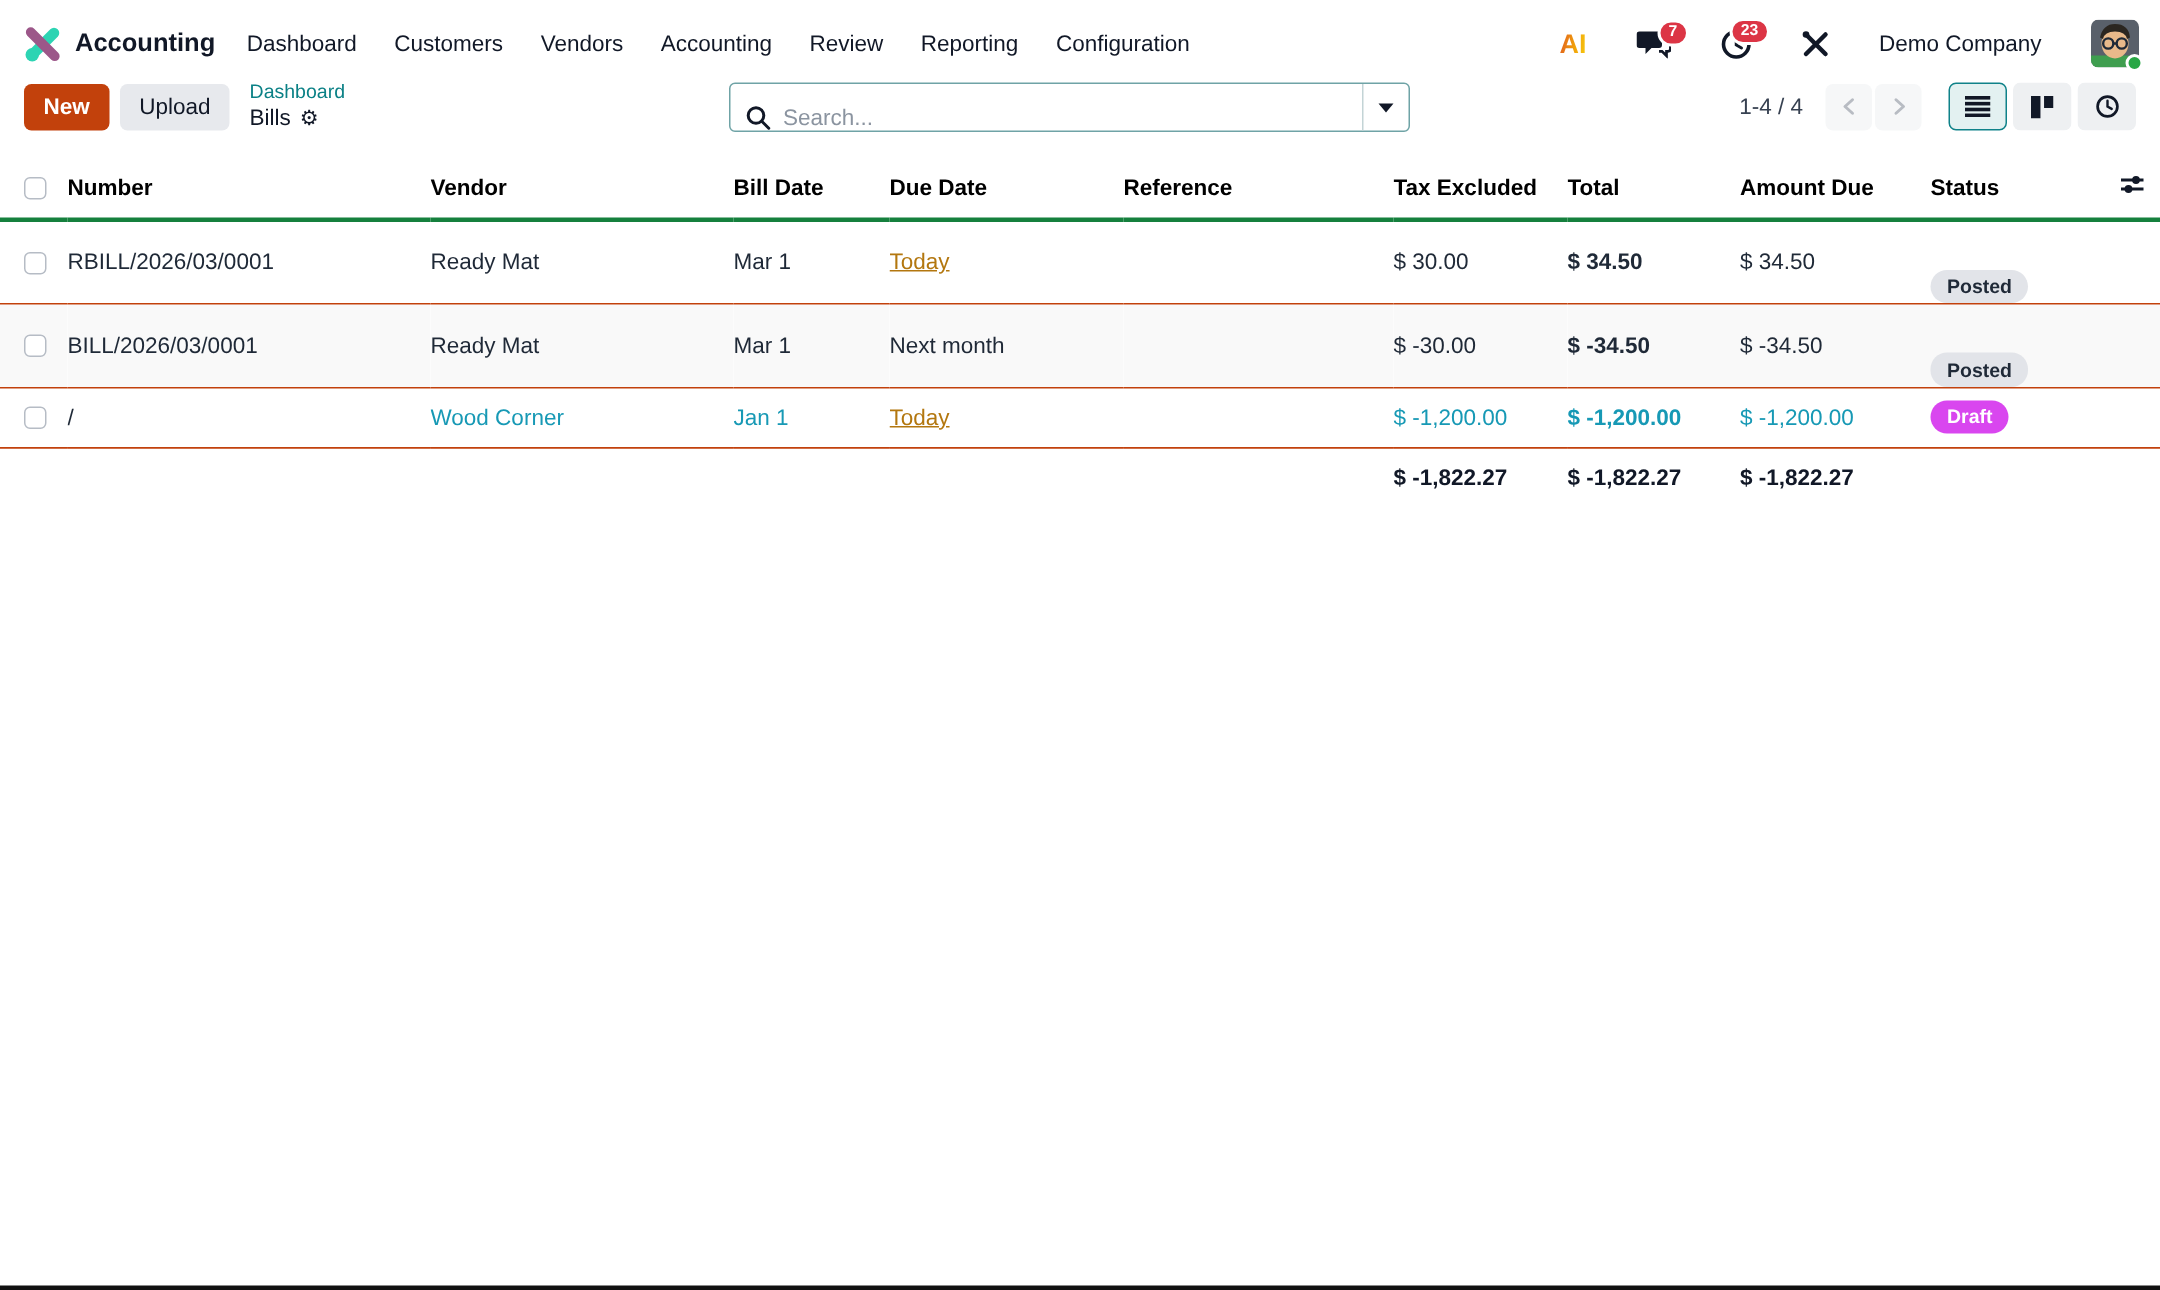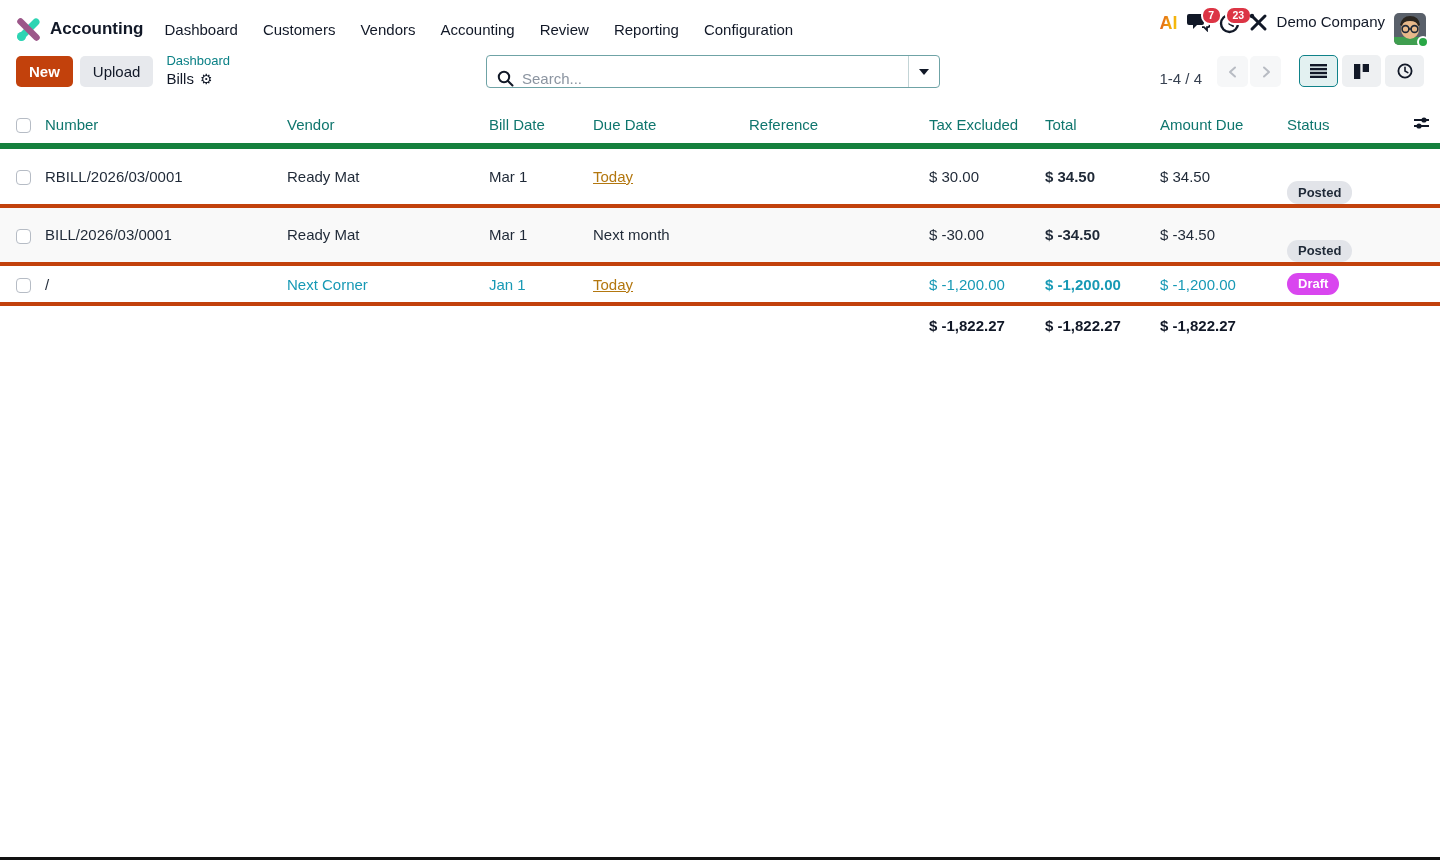--- a/index.html
+++ b/index.html
@@ -5,21 +5,21 @@
   * { margin:0; padding:0; box-sizing:border-box; }
   html,body { width:1440px; height:860px; background:#fff; overflow:hidden;
     font-family:"Liberation Sans","DejaVu Sans",sans-serif; color:#1f2937; }
 
   
   .topbar { height:46px; display:flex; align-items:center; padding:12px 14px 0 16px; background:#fff; }
   .brand { display:flex; align-items:center; gap:9px; }
   .brand-title { font-size:17px; font-weight:700; color:#111827; }
   .topnav { display:flex; align-items:center; gap:25px; margin-left:21px; }
   .topnav .nav-item { font-size:15px; color:#111827; cursor:pointer; white-space:nowrap; }
-  .topbar-right { margin-left:auto; display:flex; align-items:flex-start; gap:9px; }
+  .topbar-right { margin-left:auto; display:flex; align-items:center; gap:33px; }
   .ai-logo { font-size:18px; font-weight:800;
     background:linear-gradient(100deg,#e2641c 10%,#f1a20a 55%,#f6c40e 90%);
     -webkit-background-clip:text; background-clip:text; color:transparent; letter-spacing:0; }
   .icon-btn { position:relative; display:inline-flex; align-items:center; justify-content:center; cursor:pointer; }
   .count-badge { position:absolute; top:-7px; right:-12px; background:#dc3545; color:#fff;
     font-size:10.5px; font-weight:700; border-radius:9px; padding:1.5px 5.5px; border:2px solid #fff; line-height:1.1; }
   .company-name { font-size:15px; color:#111827; cursor:pointer; }
   .avatar-wrap { position:relative; width:32px; height:32px; cursor:pointer; }
   .avatar { width:32px; height:32px; border-radius:5px; overflow:hidden; display:block; }
   .presence-dot { position:absolute; right:-3px; bottom:-3px; width:12px; height:12px;
@@ -39,34 +39,34 @@
     border:1px solid #6fa3a6; border-radius:4px; background:#fff; display:flex; align-items:flex-end; }
   .search-icon-box { padding:0 8px 0 10px; display:flex; }
   .searchbar input { flex:1; border:none; outline:none; font-size:15px; color:#111827;
     font-family:inherit; background:transparent; }
   .searchbar input::placeholder { color:#8b94a0; }
   .search-caret-box { width:31px; align-self:stretch; border-left:1px solid #c3d4d6;
     display:flex; align-items:center; justify-content:center; cursor:pointer; }
   .caret-down { width:0; height:0; border-left:5px solid transparent; border-right:5px solid transparent;
     border-top:6px solid #111827; }
 
-  .pager-area { margin-left:auto; display:flex; align-items:flex-end; }
+  .pager-area { margin-left:auto; display:flex; align-items:center; }
   .pager-text { font-size:15px; color:#374151; margin-right:13px; }
   .pager-btn { width:31px; height:31px; border-radius:5px; background:#f6f7f8; display:flex;
     align-items:center; justify-content:center; cursor:pointer; margin-left:2px; }
   .switcher { display:flex; align-items:center; gap:4px; margin-left:18px; }
   .view-btn { width:39px; height:32px; border-radius:5px; background:#eef0f2; border:1px solid transparent;
     display:flex; align-items:center; justify-content:center; cursor:pointer; }
   .view-btn.active { background:#e3f1f1; border:1.5px solid #0f8289; }
 
   
   .list-table { width:1440px; border-collapse:collapse; table-layout:fixed; margin-top:10px; }
   th, td { height:40px; font-size:15px; text-align:left; white-space:nowrap; overflow:hidden; }
-  thead th { font-weight:400; color:#0f766e; border-bottom:6px solid #15803d; }
-  tbody td { color:#1f2937; border-bottom:4px solid #c2410c; }
+  thead th { font-weight:700; color:#000000; border-bottom:3px solid #15803d; }
+  tbody td { color:#1f2937; border-bottom:1px solid #c2410c; }
   tbody tr:nth-child(even) { background:#f9f9f9; }
   td.num, th.num { text-align:left; }
   td.total { font-weight:600; }
   td.warn { color:#b3770f;text-decoration:underline; }
   td.teal, .accent-row td.teal { color:#1799b5; }
   .cb-cell { padding-left:16px !important; }
   .checkbox { width:15px; height:15px; border:1.5px solid #b6bcc5; border-radius:4px;
     background:#fff; display:inline-block; vertical-align:middle; cursor:pointer; }
   .status-cell { padding-left:13px !important; }
   .badge { display:inline-block; font-size:13px; font-weight:600; border-radius:11px; padding:3.5px 11px; line-height:1.2; }
@@ -274,21 +274,21 @@
         <td></td>
         <td class="num">$ -30.00</td>
         <td class="num total">$ -34.50</td>
         <td class="num">$ -34.50</td>
         <td class="status-cell"><span class="badge muted">Posted</span></td>
         <td></td>
       </tr>
       <tr class="accent-row">
         <td class="cb-cell"><span class="checkbox"></span></td>
         <td>/</td>
-        <td class=" teal">Next Corner</td>
+        <td class=" teal">Wood Corner</td>
         <td class=" teal">Jan 1</td>
         <td class="warn">Today</td>
         <td></td>
         <td class="num teal">$ -1,200.00</td>
         <td class="num total teal">$ -1,200.00</td>
         <td class="num teal">$ -1,200.00</td>
         <td class="status-cell"><span class="badge info">Draft</span></td>
         <td></td>
       </tr>
     </tbody>

